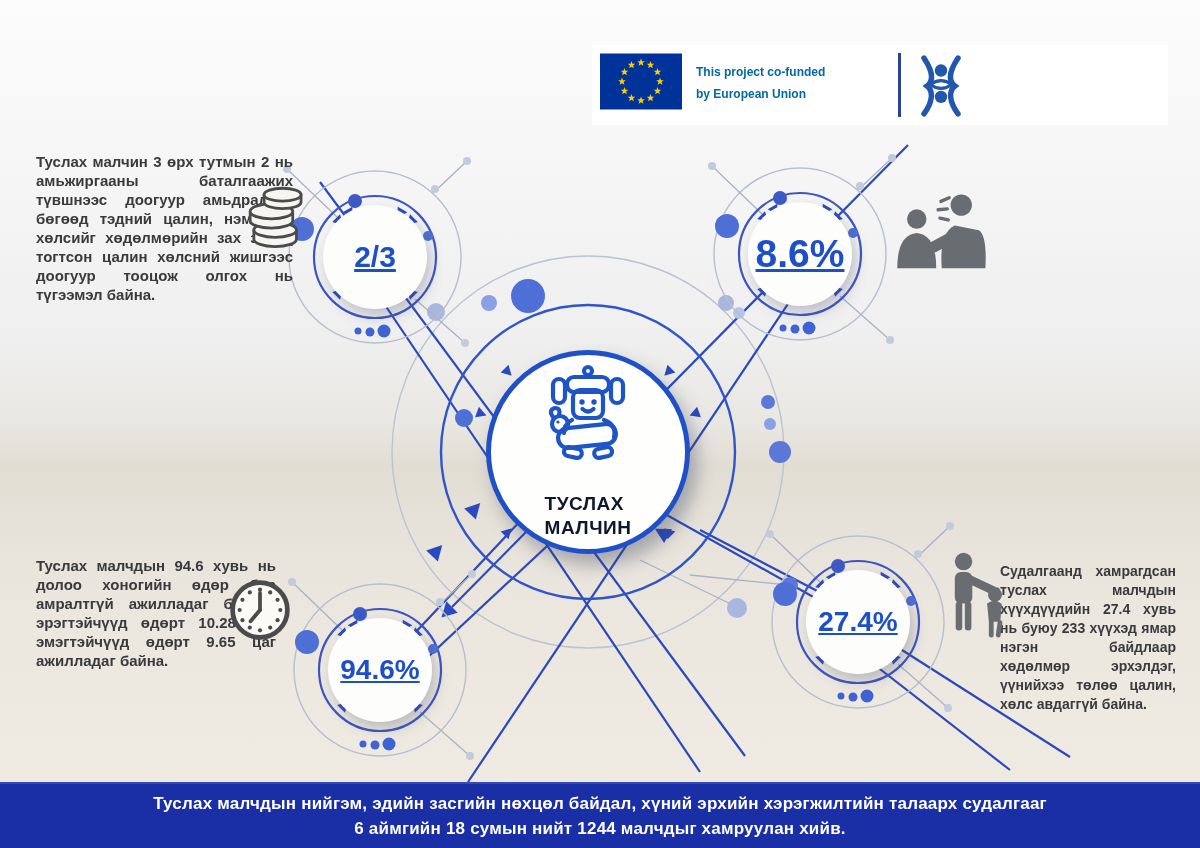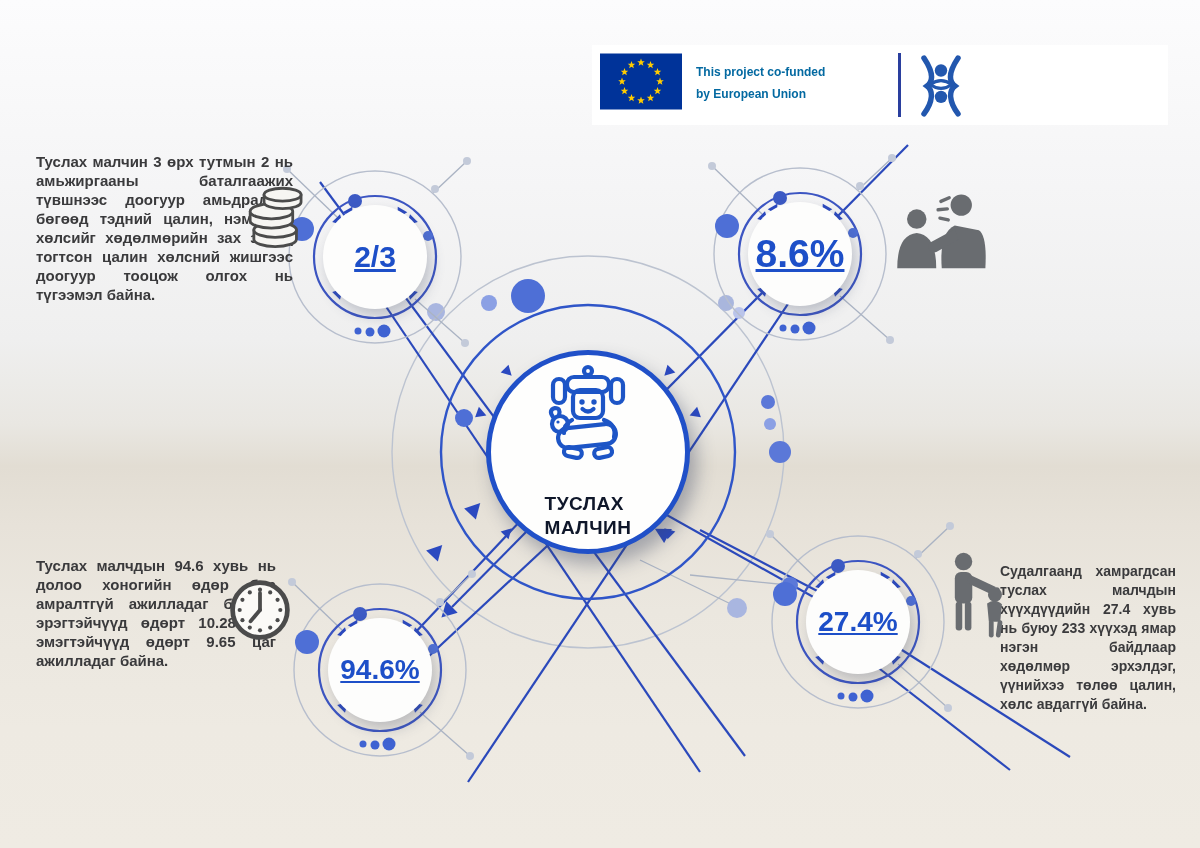--- a/index.html
+++ b/index.html
@@ -264,14 +264,18 @@
           <circle cx="56" cy="38" r="2.7"></circle>
           <circle cx="20" cy="58" r="1.6"></circle>
       </g>
     </svg>
     <div id="center-label">
       <div>ТУСЛАХ</div>
       <div>МАЛЧИН</div>
     </div>
   </div>
 
+  <div class="abs" id="footer">
+    <div class="fl">Туслах малчдын нийгэм, эдийн засгийн нөхцөл байдал, хүний эрхийн хэрэгжилтийн талаарх судалгааг</div>
+    <div class="fl">6 аймгийн 18 сумын нийт 1244 малчдыг хамруулан хийв.</div>
+  </div>
 
 </div>
 
 </body></html>

